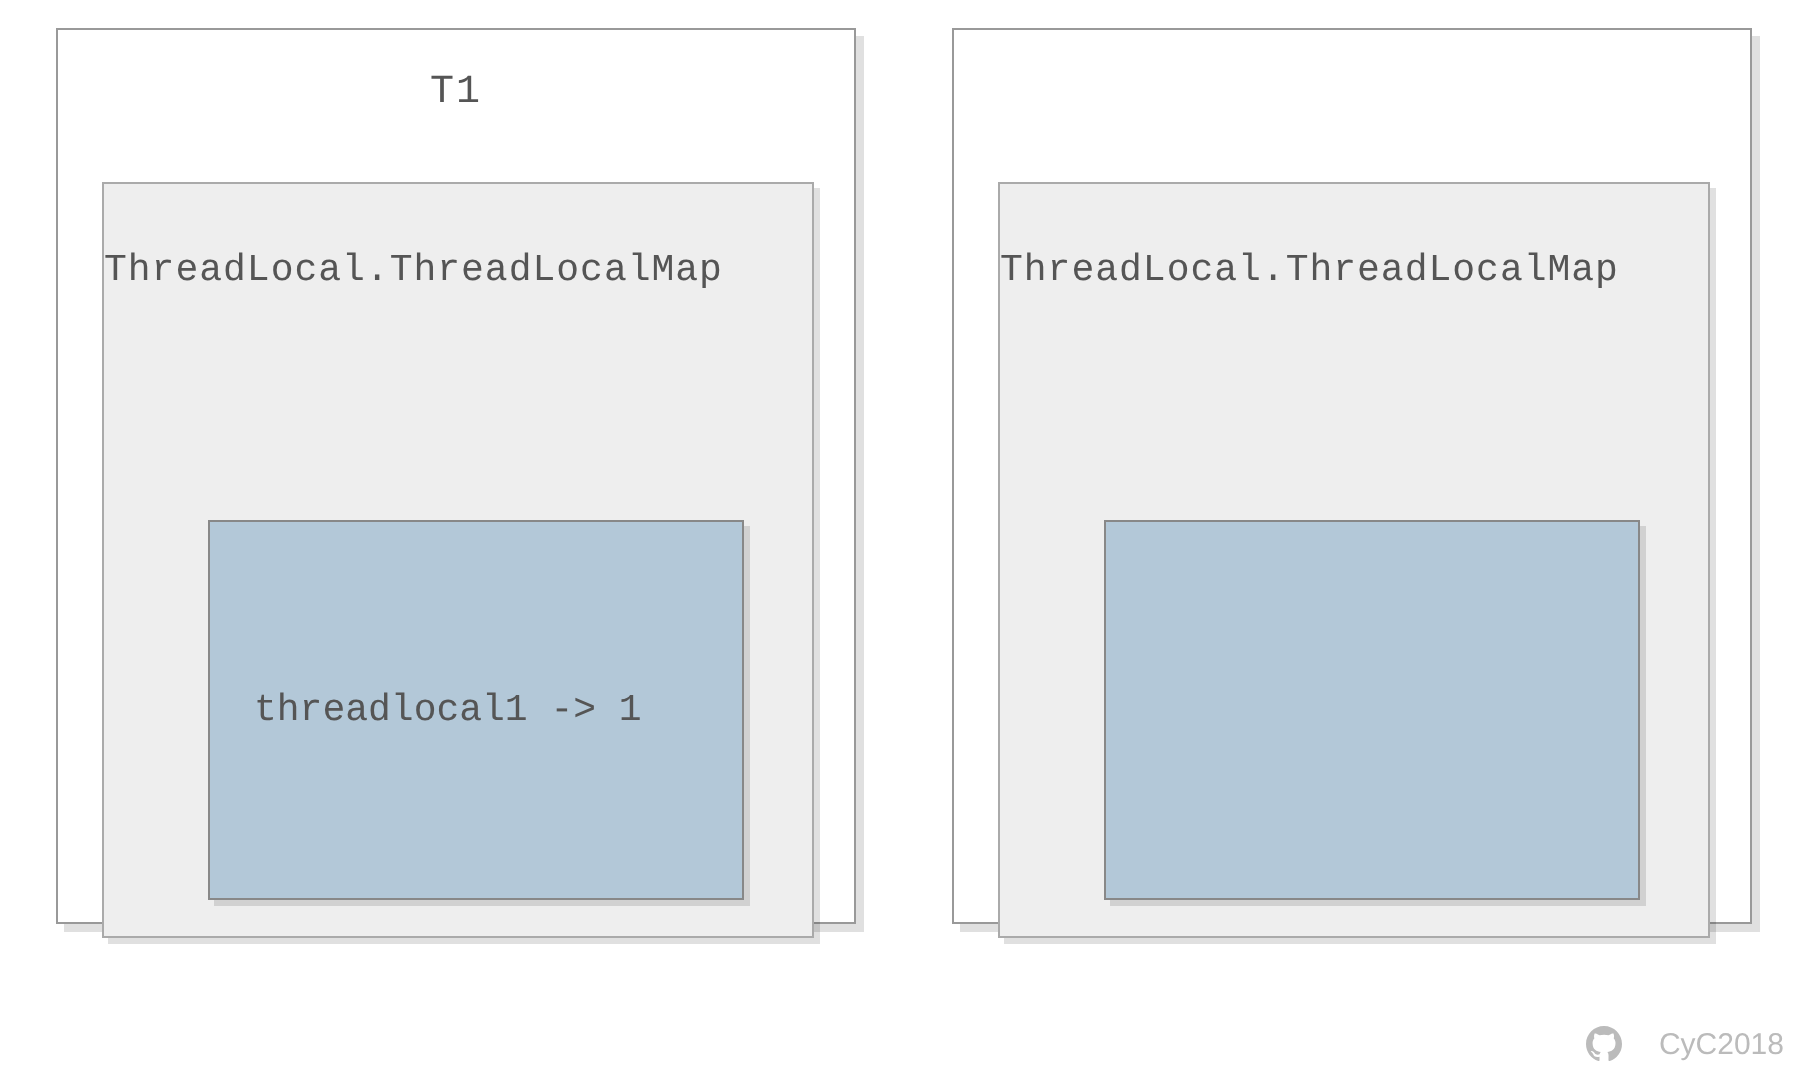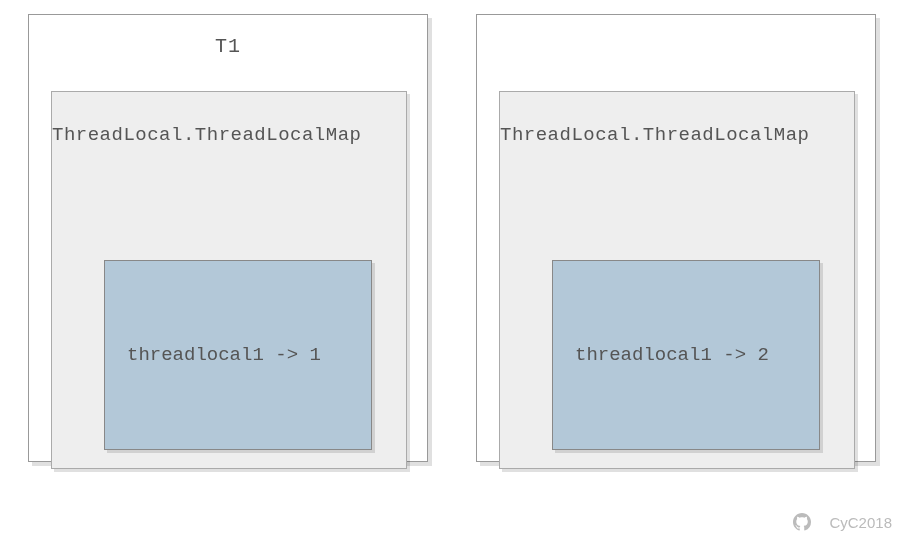--- a/index.html
+++ b/index.html
@@ -97,21 +97,20 @@
       <div class="entries-box">
         <div class="entry">threadlocal1 -&gt; 1</div>
       </div>
     </div>
   </div>
 
   <div class="thread-box">
     <div class="map-box">
       <div class="map-title">ThreadLocal.ThreadLocalMap</div>
       <div class="entries-box">
-        <div class="entry">threadlocal1 -&gt; 2</div>
       </div>
     </div>
   </div>
 
 </div>
 
 <div class="watermark">
   <svg class="gh-icon" viewBox="0 0 16 16">
     <path d="M8 0C3.58 0 0 3.58 0 8c0 3.54 2.29 6.53 5.47 7.59.4.07.55-.17.55-.38 0-.19-.01-.82-.01-1.49-2.01.37-2.53-.49-2.69-.94-.09-.23-.48-.94-.82-1.13-.28-.15-.68-.52-.01-.53.63-.01 1.08.58 1.23.82.72 1.21 1.87.87 2.33.66.07-.52.28-.87.51-1.07-1.78-.2-3.64-.89-3.64-3.95 0-.87.31-1.59.82-2.15-.08-.2-.36-1.02.08-2.12 0 0 .67-.21 2.2.82.64-.18 1.32-.27 2-.27.68 0 1.36.09 2 .27 1.53-1.04 2.2-.82 2.2-.82.44 1.1.16 1.92.08 2.12.51.56.82 1.27.82 2.15 0 3.07-1.87 3.75-3.65 3.95.29.25.54.73.54 1.48 0 1.07-.01 1.93-.01 2.2 0 .21.15.46.55.38A8.013 8.013 0 0016 8c0-4.42-3.58-8-8-8z"></path>
   </svg>

